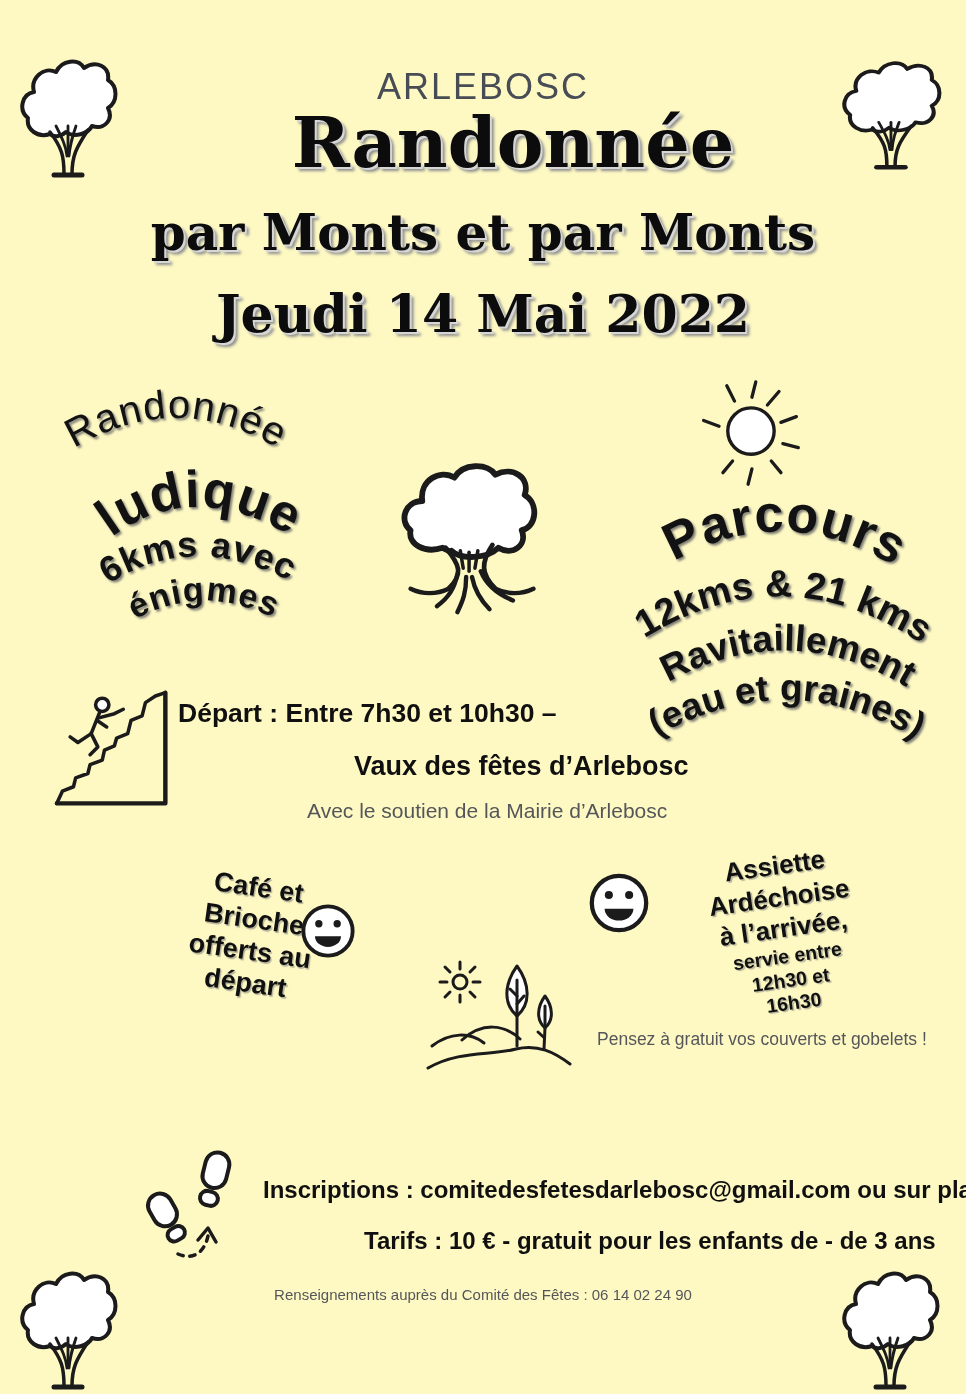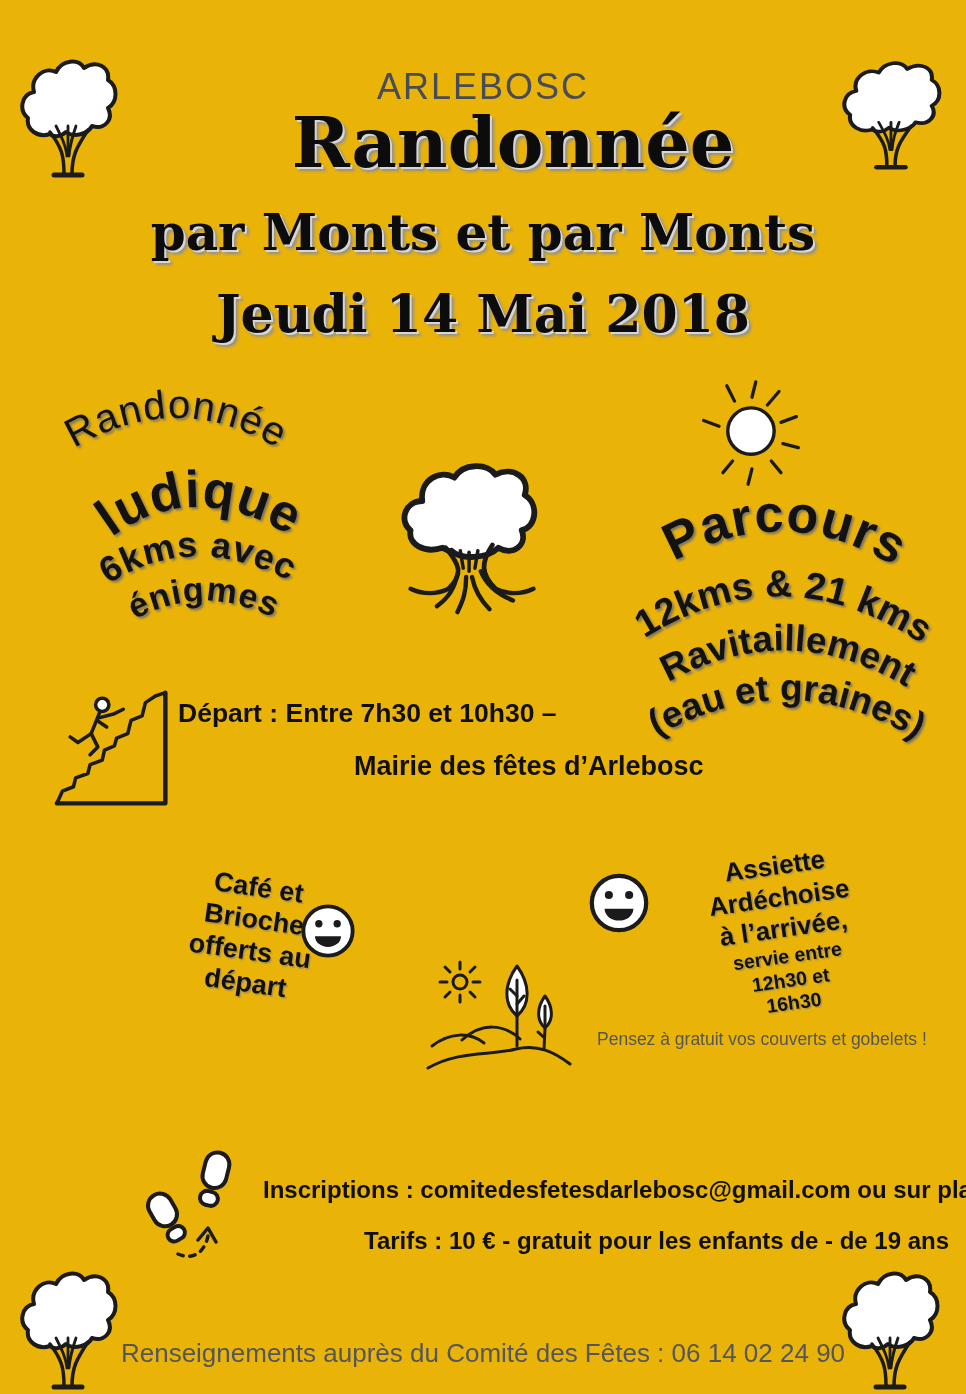--- a/index.html
+++ b/index.html
@@ -1,16 +1,16 @@
 <!DOCTYPE html>
 <html><head>
 <meta charset="utf-8">
 <style>
   html,body{margin:0;padding:0;background:#fff;}
-  .page{position:relative;width:966px;height:1394px;background:#eab308;overflow:hidden;
+  .page{position:relative;width:966px;height:1394px;background:#fef9c3;overflow:hidden;
         font-family:"Liberation Sans",sans-serif;color:#111;}
   .abs{position:absolute;}
   .center{left:0;width:100%;text-align:center;}
 
   
   .town{top:66px;font-size:36px;letter-spacing:2px;color:#474c55;font-weight:400;}
   .headline{font-family:"DejaVu Serif",serif;font-weight:700;color:#0c0c0c;line-height:1;
             text-shadow:2px 2px 0 #d6d6d6,4px 4px 3px #8f8f8f;}
   .title{top:108px;font-size:70px;transform:translateX(30px);}
   .subtitle{top:208px;font-size:50px;}
@@ -84,21 +84,21 @@
   <svg class="abs" style="left:20px;top:1268px" width="100" height="122" viewBox="0 0 100 122">
       <use href="#corner-tree"></use>
     </svg>
   <svg class="abs" style="left:842px;top:1268px" width="100" height="122" viewBox="0 0 100 122">
       <use href="#corner-tree"></use>
     </svg>
 
   <div class="abs center town">ARLEBOSC</div>
   <div class="abs center headline title">Randonnée</div>
   <div class="abs center headline subtitle">par Monts et par Monts</div>
-  <div class="abs center headline date">Jeudi 14 Mai 2018</div>
+  <div class="abs center headline date">Jeudi 14 Mai 2022</div>
 
   <svg class="abs wordart" style="left:20px;top:372px" width="312" height="272" viewBox="0 0 312 272">
     <defs>
       <path id="pl1" d="M 8,110 Q 156,-18 304,110"></path>
       <path id="pl2" d="M 72,182 Q 168,90 292,178"></path>
       <path id="pl3" d="M 62,232 Q 168,140 298,226"></path>
       <path id="pl4" d="M 82,270 Q 178,190 288,266"></path>
     </defs>
     <text font-size="40" font-weight="500" letter-spacing="1" text-anchor="middle"><textPath href="#pl1" startOffset="50%">Randonnée</textPath></text>
     <text font-size="52" font-weight="800" letter-spacing="1" text-anchor="middle"><textPath href="#pl2" startOffset="50%">ludique</textPath></text>
@@ -145,21 +145,22 @@
     <g class="ink" stroke-width="3.2">
       <path d="M47,23 L39,43"></path>
       <path d="M45,29 L60,25 L68,21"></path>
       <path d="M44,31 L53,37"></path>
       <path d="M39,43 L27,51 L20,46"></path>
       <path d="M39,43 L45,55 L38,62"></path>
     </g>
   </svg>
 
   <div class="abs boldline" style="left:158px;top:698px;font-size:26.5px">Départ : Entre 7h30 et 10h30 –</div>
-  <div class="abs boldline" style="left:334px;top:751px;font-size:27px">Mairie des fêtes d’Arlebosc</div>
+  <div class="abs boldline" style="left:334px;top:751px;font-size:27px">Vaux des fêtes d’Arlebosc</div>
+  <div class="abs grayline" style="left:307px;top:799px;font-size:21px">Avec le soutien de la Mairie d’Arlebosc</div>
 
   <div class="abs cafe">
     <div>Café et</div>
     <div>Brioche</div>
     <div>offerts au</div>
     <div>départ</div>
   </div>
 
   <svg class="abs" style="left:299px;top:902px" width="58" height="58" viewBox="0 0 60 60">
       <use href="#smiley"></use>
@@ -212,17 +213,17 @@
     </g>
     <g transform="translate(26,72) rotate(-30)" class="ink fillwhite" stroke-width="4">
       <rect x="-12" y="-24" width="24" height="34" rx="12"></rect>
       <rect x="-9" y="14" width="18" height="13" rx="6.5"></rect>
     </g>
     <path class="ink" stroke-width="3.5" stroke-dasharray="5.5 6.5" d="M38,110 C52,116 64,110 68,92"></path>
     <path class="ink" stroke-width="3.5" d="M58,96 L68,84 L76,98"></path>
   </svg>
 
   <div class="abs boldline" style="left:243px;top:1176px;font-size:24px">Inscriptions : comitedesfetesdarlebosc@gmail.com ou sur place</div>
-  <div class="abs boldline" style="left:344px;top:1227px;font-size:24px">Tarifs : 10 € - gratuit pour les enfants de - de 19 ans</div>
-
-  <div class="abs center grayline" style="top:1338px;font-size:26px">Renseignements auprès du Comité des Fêtes : 06 14 02 24 90</div>
+  <div class="abs boldline" style="left:344px;top:1227px;font-size:24px">Tarifs : 10 € - gratuit pour les enfants de - de 3 ans</div>
+
+  <div class="abs center grayline" style="top:1286px;font-size:15px">Renseignements auprès du Comité des Fêtes : 06 14 02 24 90</div>
 
 </div>
 
 </body></html>

